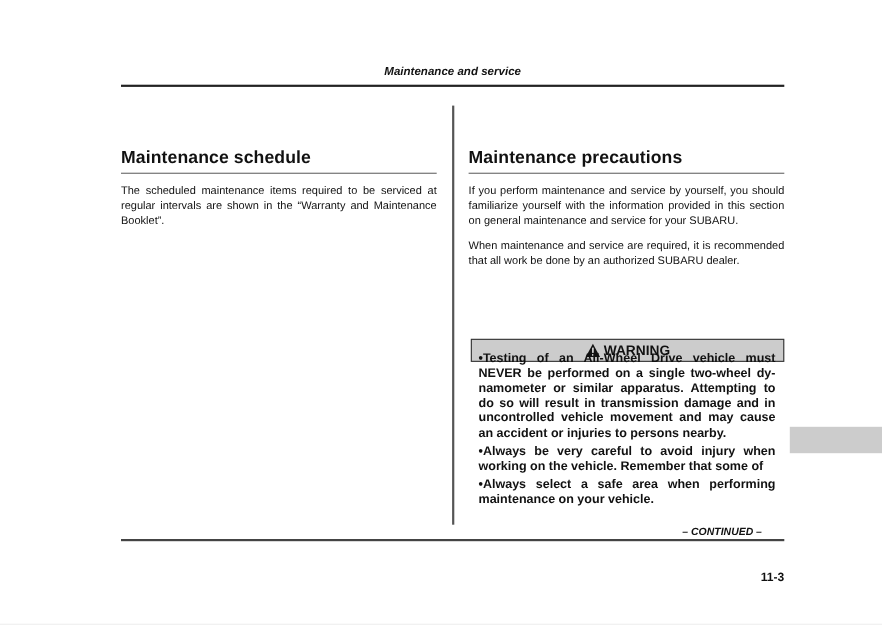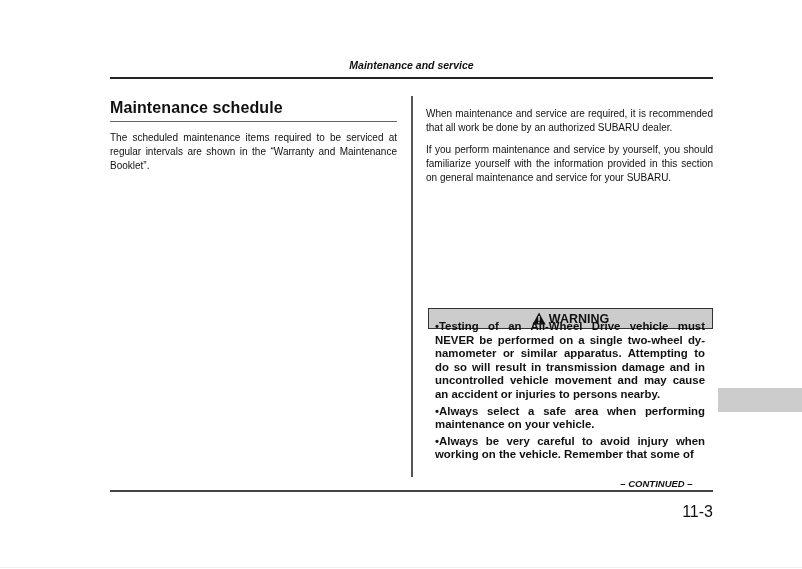--- a/index.html
+++ b/index.html
@@ -11,21 +11,21 @@
     .abs { position: absolute; }
     .running-header {
       left: 110px; width: 603px; top: 59px; text-align: center;
       font-size: 10.5px; font-weight: bold; font-style: italic;
     }
     .top-rule { left: 110px; width: 603px; top: 77px; height: 2px; background: #222; }
     .col-divider { left: 411px; top: 96px; width: 1.5px; height: 381px; background: #555; }
     .bottom-rule { left: 110px; width: 603px; top: 490px; height: 2px; background: #444; }
     .bottom-faint { left: 0; width: 802px; top: 567px; height: 1px; background: #eeeeee; }
 
-    .col { width: 287px; }
+    .col { width: 287px; margin-top: 36px; }
     .col-left { left: 110px; top: 98px; }
     .col-right { left: 426px; top: 98px; }
 
     .section-title {
       font-size: 16px; font-weight: bold; margin: 0; padding-bottom: 3px;
       border-bottom: 1px solid #666; line-height: 20px; letter-spacing: 0.1px;
     }
     .para {
       font-size: 10px; line-height: 14px; text-align: justify; margin: 9px 0 0 0;
       hyphens: manual;
@@ -42,58 +42,59 @@
     .warning-list {
       left: 435px; top: 320px; width: 270px; font-weight: bold;
       font-size: 11.4px; line-height: 13.6px; text-align: justify;
     }
     .warning-item { margin: 0 0 3px 0; }
     .continued {
       left: 600px; width: 113px; top: 478px; text-align: center;
       font-size: 9.5px; font-weight: bold; font-style: italic;
     }
     .page-number {
-      left: 600px; width: 113px; top: 503px; text-align: right;
-      font-size: 16px; font-weight: normal;
+      left: 600px; width: 113px; top: 519px; text-align: right;
+      font-size: 11px; font-weight: bold;
     }
     .thumb-tab { left: 718px; top: 388px; width: 84px; height: 24px; background: #cccccc; }
   </style>
 </head>
 <body>
 
 <div class="abs running-header">Maintenance and service</div>
 <div class="abs top-rule"></div>
 
 <div class="abs col col-left">
   <h2 class="section-title">Maintenance schedule</h2>
   <p class="para">The scheduled maintenance items required to be ser­vi­ced at regular intervals are shown in the “Warranty and Maintenance Booklet”.</p>
 </div>
 
 <div class="abs col-divider"></div>
 
 <div class="abs col col-right">
+  <h2 class="section-title">Maintenance precautions</h2>
+  <p class="para">If you perform maintenance and service by yourself, you should familiarize yourself with the information provided in this section on general maintenance and service for your SUBARU.</p>
   <p class="para">When maintenance and service are required, it is rec­ommended that all work be done by an authorized SUBARU dealer.</p>
-  <p class="para">If you perform maintenance and service by yourself, you should familiarize yourself with the information provided in this section on general maintenance and service for your SUBARU.</p>
 </div>
 
 <div class="abs warning-box">
   <span class="warning-icon">
     <svg width="14" height="13" viewBox="0 0 14 13">
       <polygon points="7,0.5 13.5,12.5 0.5,12.5" fill="#111"></polygon>
       <rect x="6.2" y="4" width="1.6" height="4.8" fill="#ccc"></rect>
       <rect x="6.2" y="9.8" width="1.6" height="1.6" fill="#ccc"></rect>
     </svg>
   </span>
   <span>WARNING</span>
 </div>
 
 <div class="abs warning-list">
   <div class="warning-item">•Testing of an All-Wheel Drive vehicle must NEVER be performed on a single two-wheel dy­namometer or similar apparatus. Attempting to do so will result in transmission damage and in uncontrolled vehicle movement and may cause an accident or injuries to persons nearby.</div>
+  <div class="warning-item">•Always be very careful to avoid injury when working on the vehicle. Remember that some of</div>
   <div class="warning-item">•Always select a safe area when performing maintenance on your vehicle.</div>
-  <div class="warning-item">•Always be very careful to avoid injury when working on the vehicle. Remember that some of</div>
 </div>
 
 <div class="abs thumb-tab"></div>
 
 <div class="abs continued">– CONTINUED –</div>
 <div class="abs bottom-rule"></div>
 <div class="abs page-number">11-3</div>
 <div class="abs bottom-faint"></div>
 
 </body></html>

